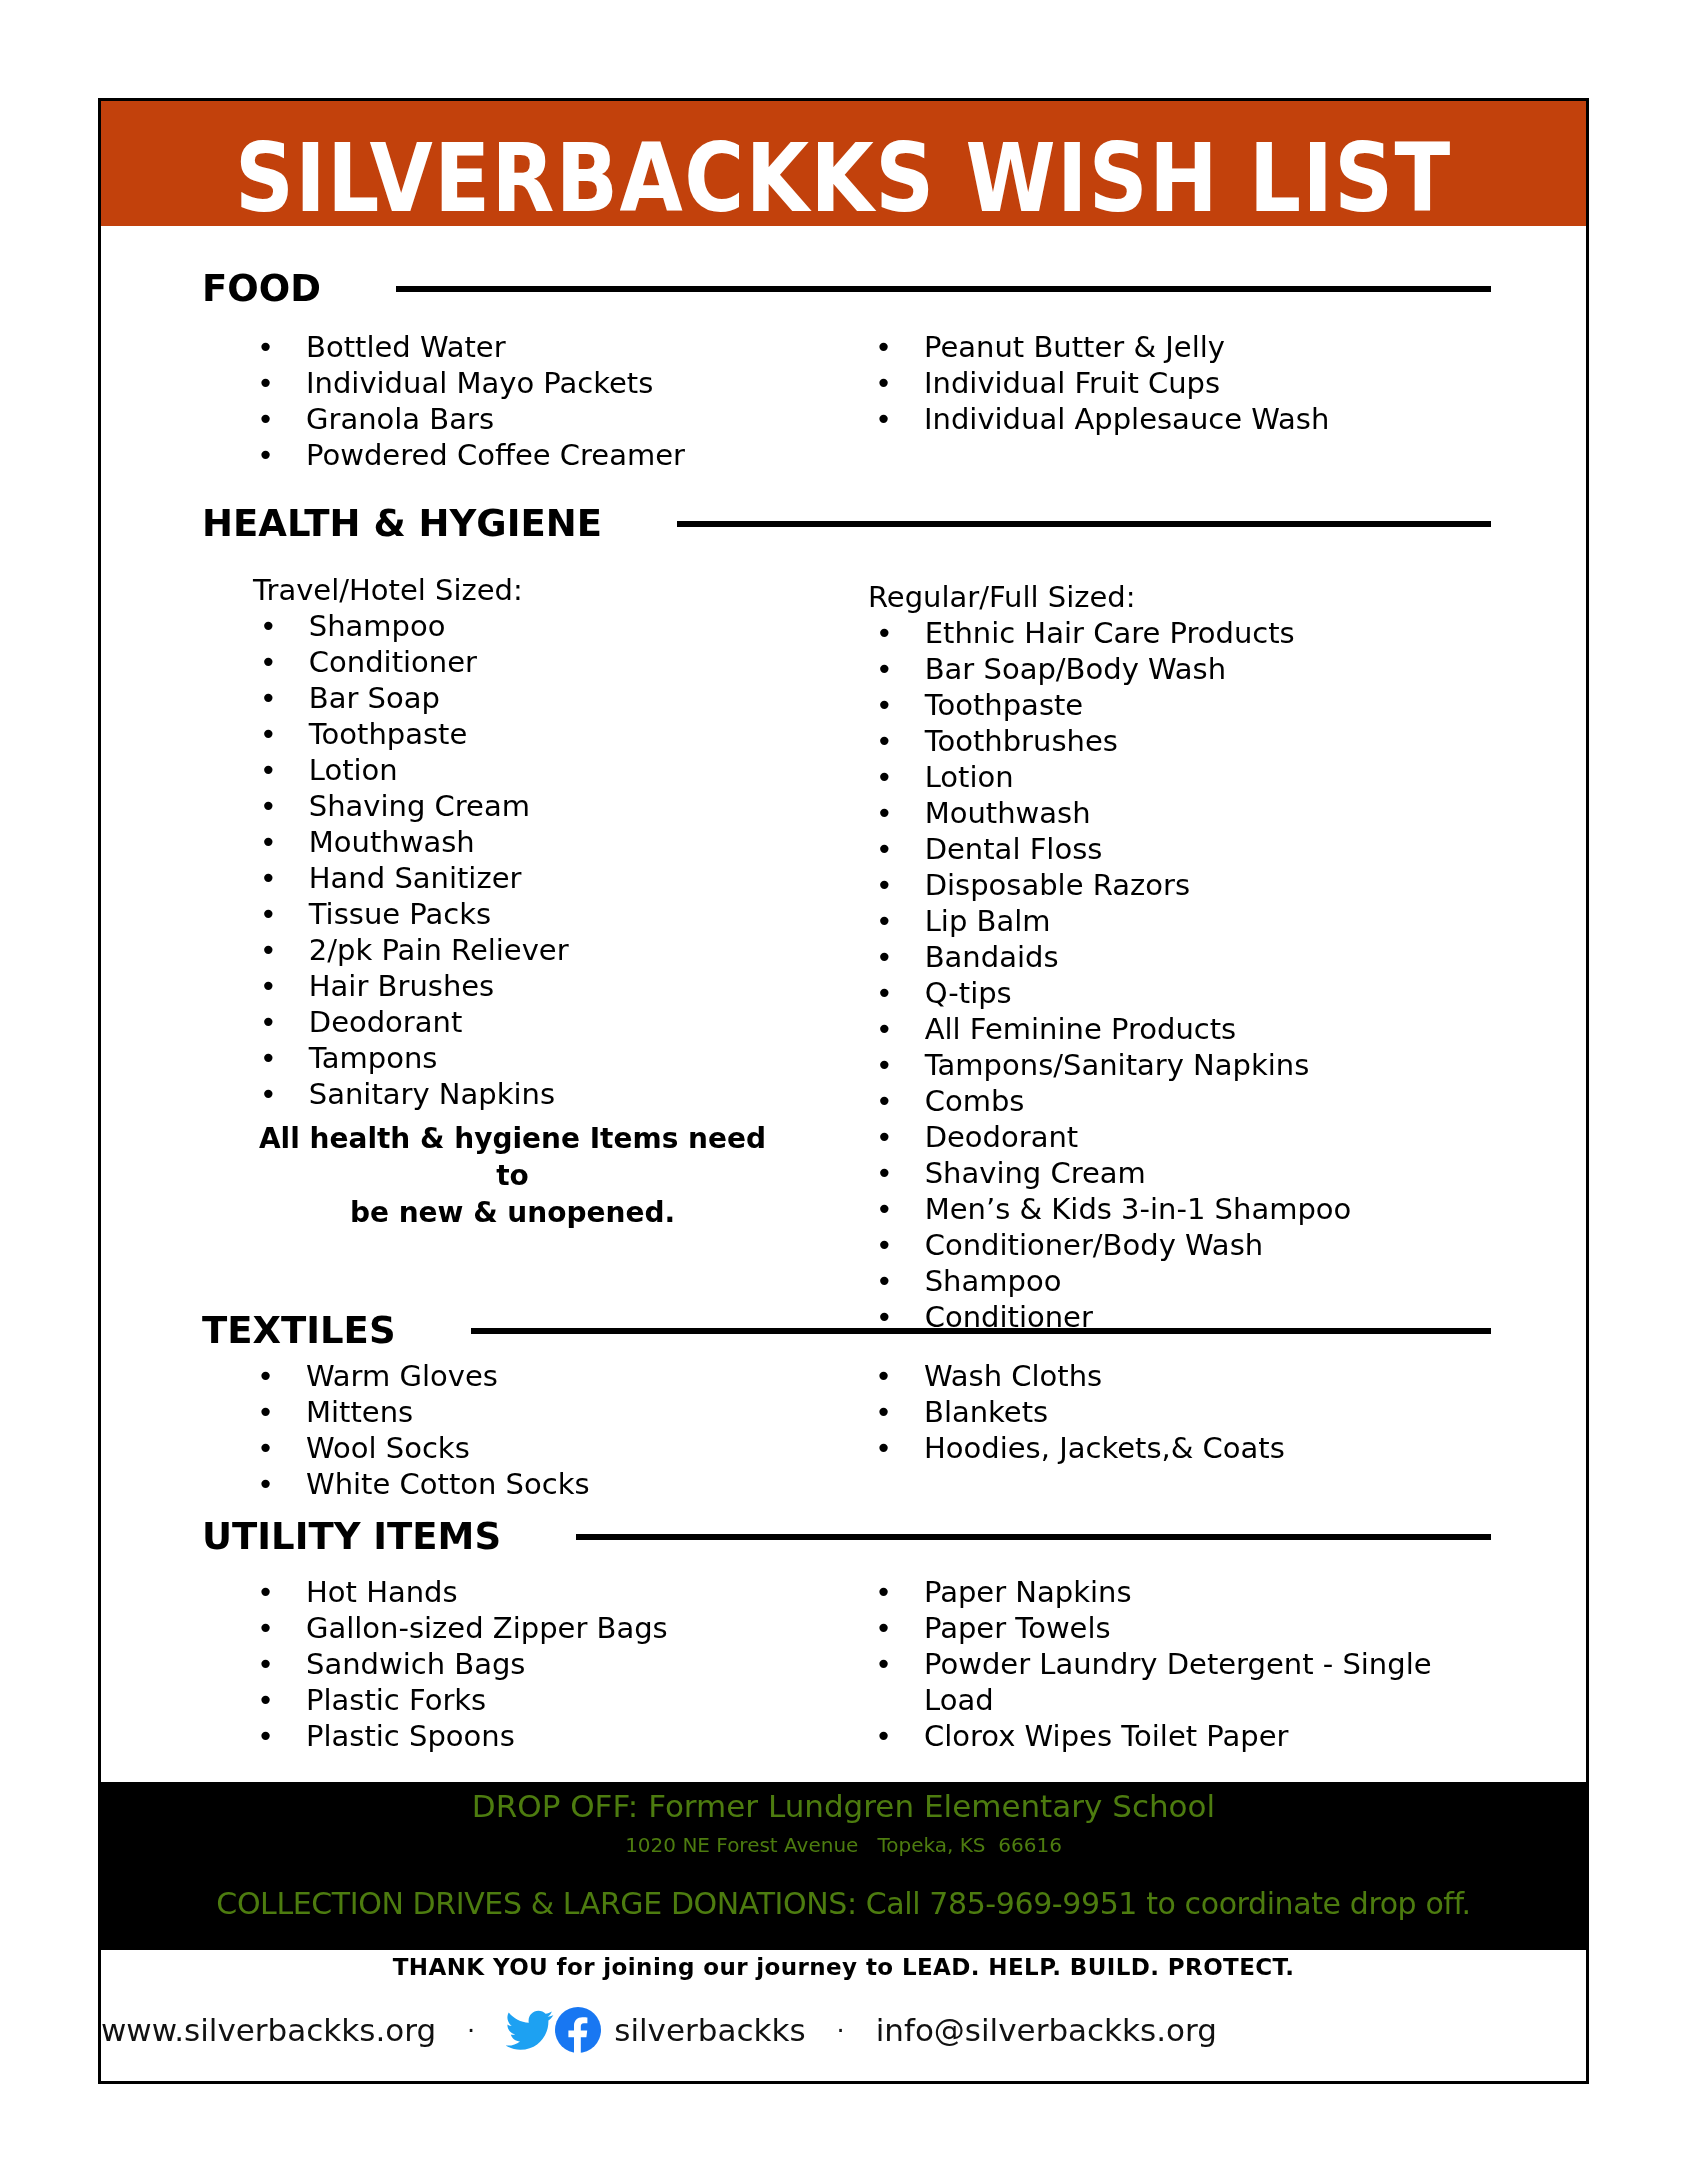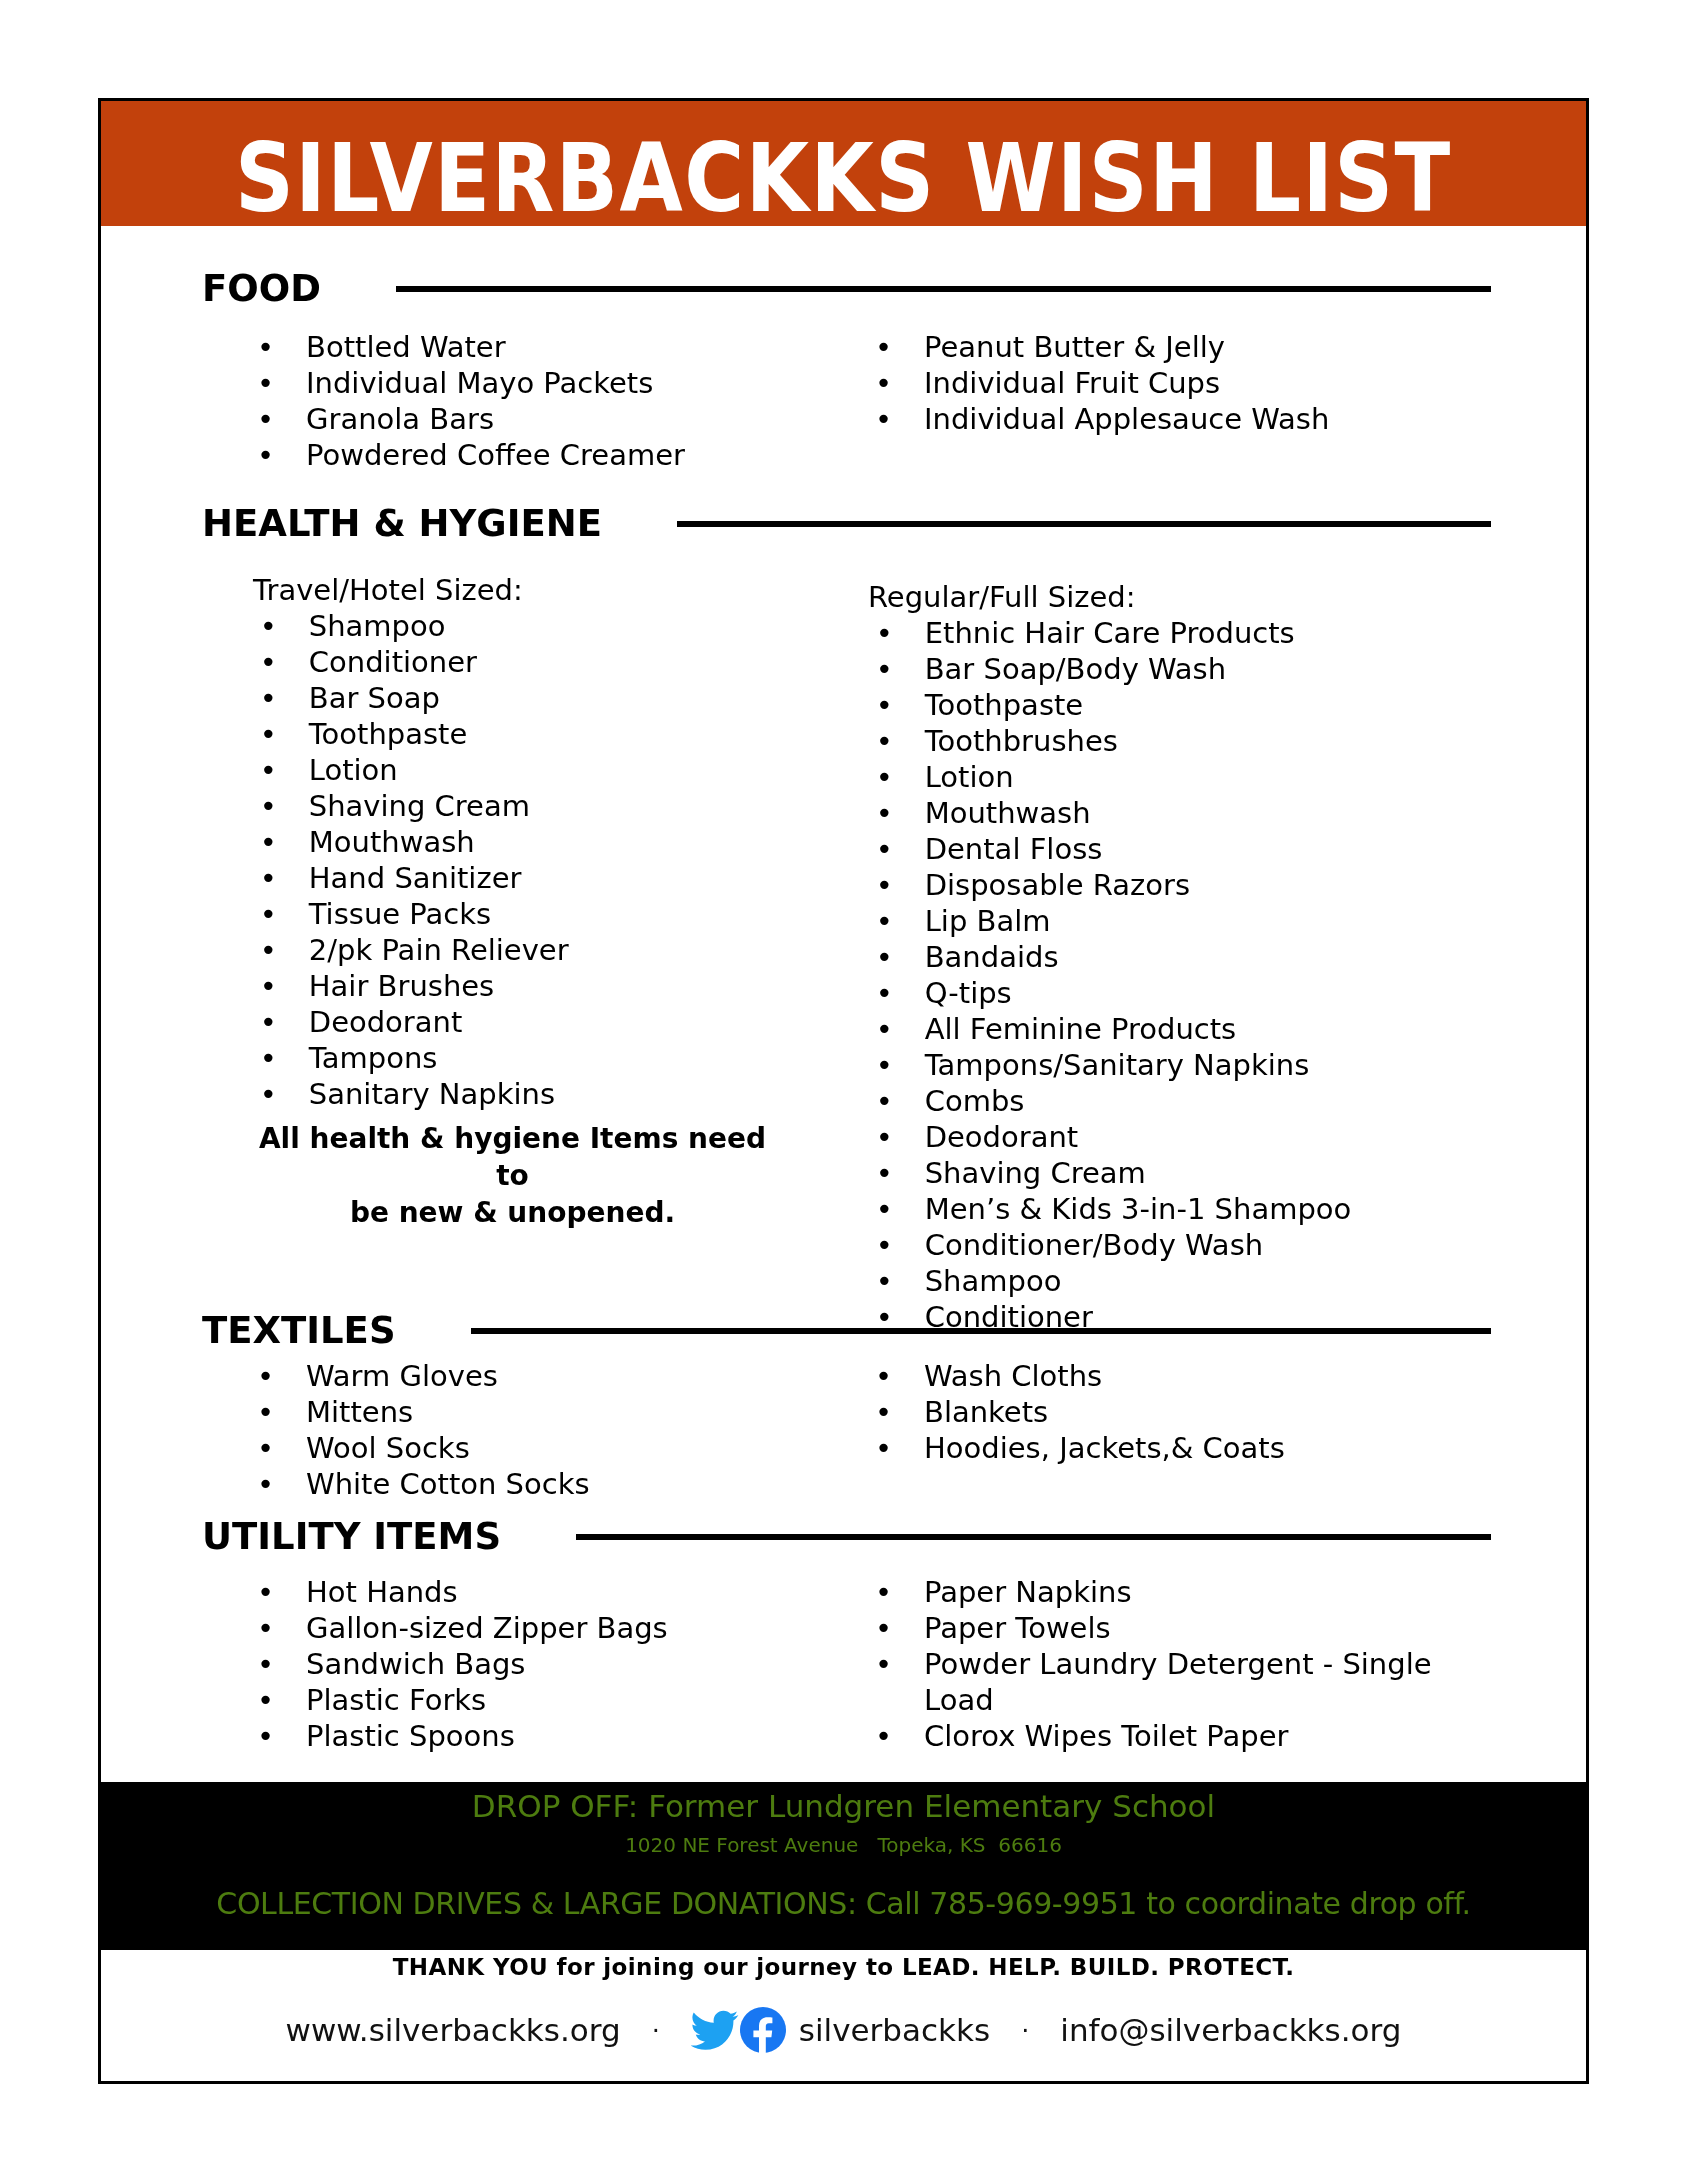--- a/index.html
+++ b/index.html
@@ -25,21 +25,21 @@
   ul.items li.wrap { white-space: normal; }
   .note { position: absolute; left: 143px; width: 537px; text-align: center; font-weight: bold;
           font-size: 28px; line-height: 37px; }
   .footer-band { position: absolute; left: 0; top: 1681px; width: 100%; height: 168px; background: #000; color: #4d7c0f;
                  text-align: center; }
   .footer-band .l1 { position: absolute; left: 0; right: 0; top: 5.1px; font-size: 31px; line-height: 39px; }
   .footer-band .l2 { position: absolute; left: 0; right: 0; top: 44px; font-size: 20px; line-height: 39px; white-space: pre; }
   .footer-band .l3 { position: absolute; left: 0; right: 0; top: 102px; font-size: 30px; line-height: 39px; letter-spacing: -0.4px; }
   .thanks { position: absolute; left: 0; right: 0; top: 1845px; text-align: center; font-weight: bold; font-size: 23px;
             line-height: 43px; letter-spacing: 0.4px; }
-  .contact { position: absolute; left: 0; right: 0; top: 1905px; height: 48px; display: flex; justify-content: center;
+  .contact { position: absolute; left: 0; right: 0; top: 1905px; height: 48px; display: flex; 
              align-items: center; font-size: 31px; color: #111; }
   .contact .dot { margin: 0 31px; font-size: 25.6px; }
   .contact .icon { display: inline-block; width: 48px; height: 48px; }
   .contact .handle { margin-left: 12px; }
 </style>
 </head>
 <body>
 
 <div class="sheet">
 

